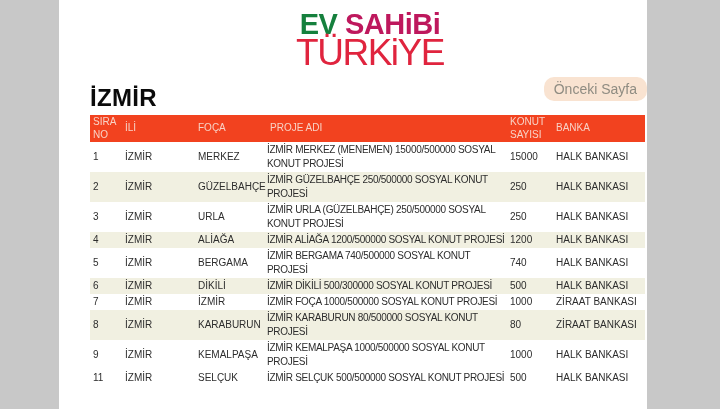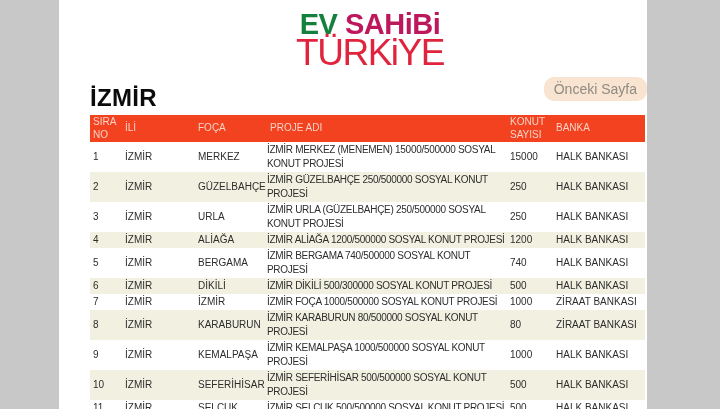--- a/index.html
+++ b/index.html
@@ -145,29 +145,20 @@
           </tr>
           <tr>
             <td class="c0">9</td>
             <td class="c1">İZMİR</td>
             <td class="c2">KEMALPAŞA</td>
             <td class="c3">İZMİR KEMALPAŞA 1000/500000 SOSYAL KONUT
 PROJESİ</td>
             <td class="c4">1000</td>
             <td class="c5">HALK BANKASI</td>
           </tr>
-          <tr class="alt">
-            <td class="c0">10</td>
-            <td class="c1">İZMİR</td>
-            <td class="c2">SEFERİHİSAR</td>
-            <td class="c3">İZMİR SEFERİHİSAR 500/500000 SOSYAL KONUT
-PROJESİ</td>
-            <td class="c4">500</td>
-            <td class="c5">HALK BANKASI</td>
-          </tr>
           <tr>
             <td class="c0">11</td>
             <td class="c1">İZMİR</td>
             <td class="c2">SELÇUK</td>
             <td class="c3">İZMİR SELÇUK 500/500000 SOSYAL KONUT PROJESİ</td>
             <td class="c4">500</td>
             <td class="c5">HALK BANKASI</td>
           </tr>
         </tbody>
     </table>

